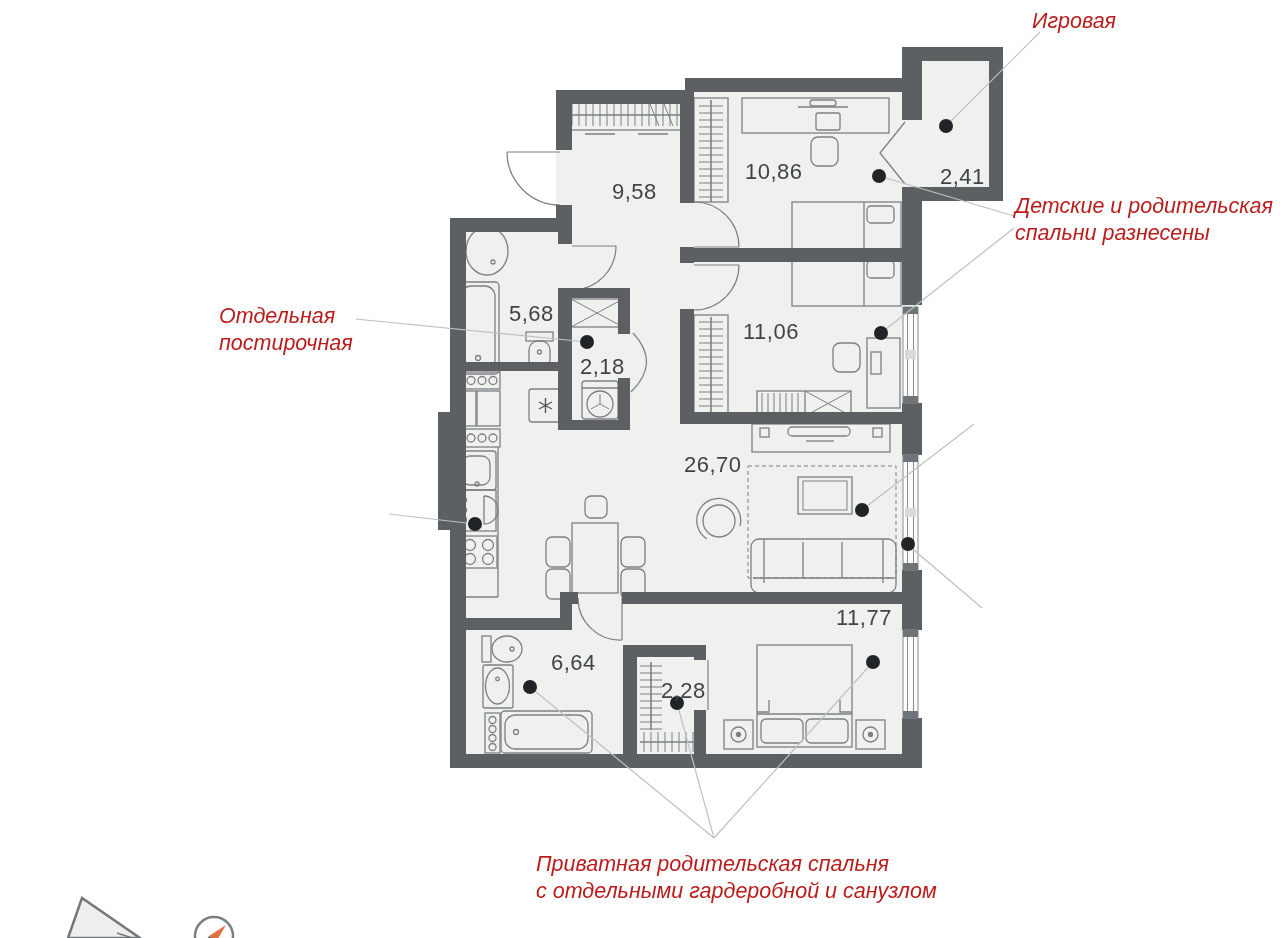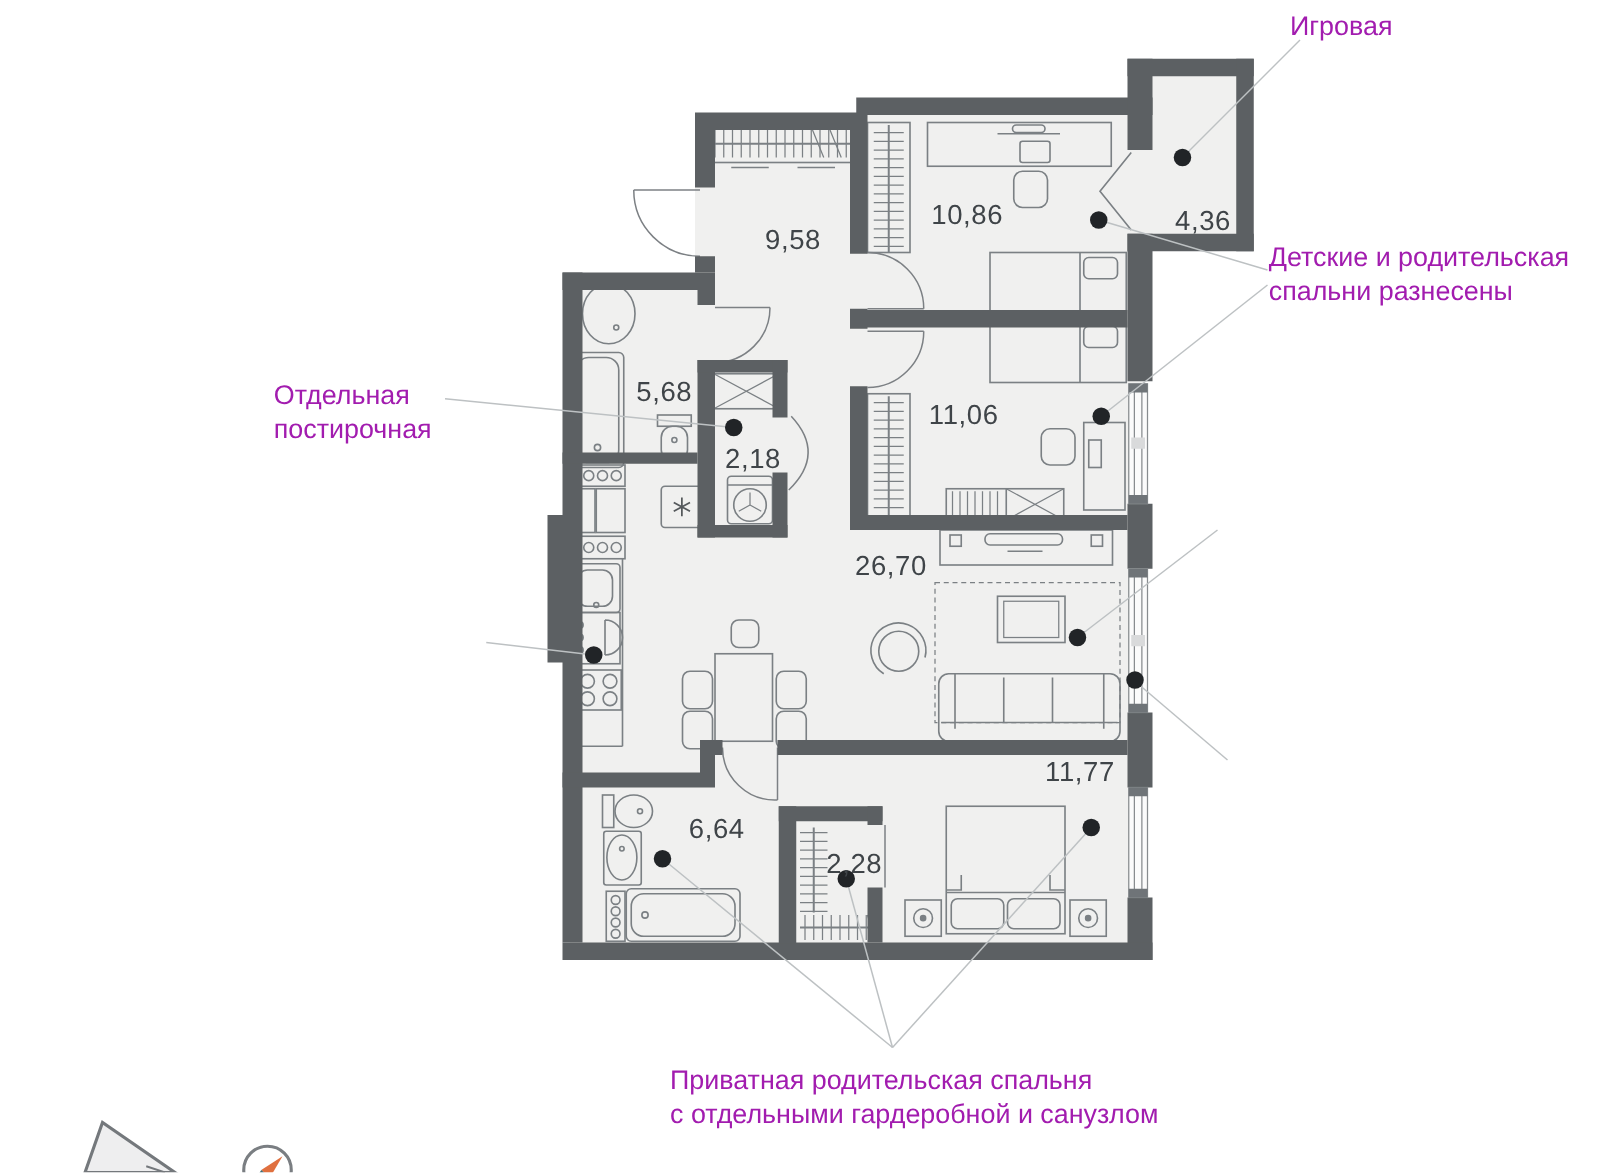--- a/index.html
+++ b/index.html
@@ -1,20 +1,20 @@
 <!DOCTYPE html>
 <html><head>
 <meta charset="utf-8">
 <style>
   html,body{margin:0;padding:0;background:#fff;}
   #canvas{position:relative;width:1280px;height:938px;background:#ffffff;overflow:hidden;
           font-family:"Liberation Sans", sans-serif;}
   #plan-svg{position:absolute;left:0;top:0;}
   .area{position:absolute;color:#3f4448;font-size:22px;letter-spacing:.5px;white-space:nowrap;}
-  .ann{position:absolute;color:#a21caf;font-size:21.5px;line-height:27px;
+  .ann{position:absolute;color:#b91c1c;font-size:21.5px;font-style:italic;line-height:27px;
        white-space:pre-line;}
 </style>
 </head>
 <body>
 
 <div id="canvas">
 
 <svg id="plan-svg" width="1280" height="938" viewBox="0 0 1280 938">
 
   <g>
@@ -336,25 +336,25 @@
   </g>
   <g>
     <circle cx="214" cy="936" r="19" fill="#ffffff" stroke="#7a7e82" stroke-width="2.5"></circle>
     <polygon points="226,925 209,936 216,942" fill="#e0703f"></polygon>
     <polygon points="202,947 216,942 209,936" fill="#3f6a72"></polygon>
   </g>
 </svg>
 
   <div class="area" style="left:612px;top:179px">9,58</div>
   <div class="area" style="left:745px;top:159px">10,86</div>
-  <div class="area" style="left:940px;top:164px">4,36</div>
+  <div class="area" style="left:940px;top:164px">2,41</div>
   <div class="area" style="left:509px;top:301px">5,68</div>
   <div class="area" style="left:580px;top:354px">2,18</div>
   <div class="area" style="left:743px;top:319px">11,06</div>
-  <div class="area" style="left:684px;top:440px">26,70</div>
+  <div class="area" style="left:684px;top:452px">26,70</div>
   <div class="area" style="left:551px;top:650px">6,64</div>
   <div class="area" style="left:661px;top:678px">2,28</div>
   <div class="area" style="left:836px;top:605px">11,77</div>
 
   <div class="ann" style="left:1032px;top:8px">Игровая</div>
   <div class="ann" style="left:1015px;top:193px">Детские и родительская
 спальни разнесены</div>
   <div class="ann" style="left:219px;top:303px">Отдельная
 постирочная</div>
   <div class="ann" style="left:536px;top:851px">Приватная родительская спальня

